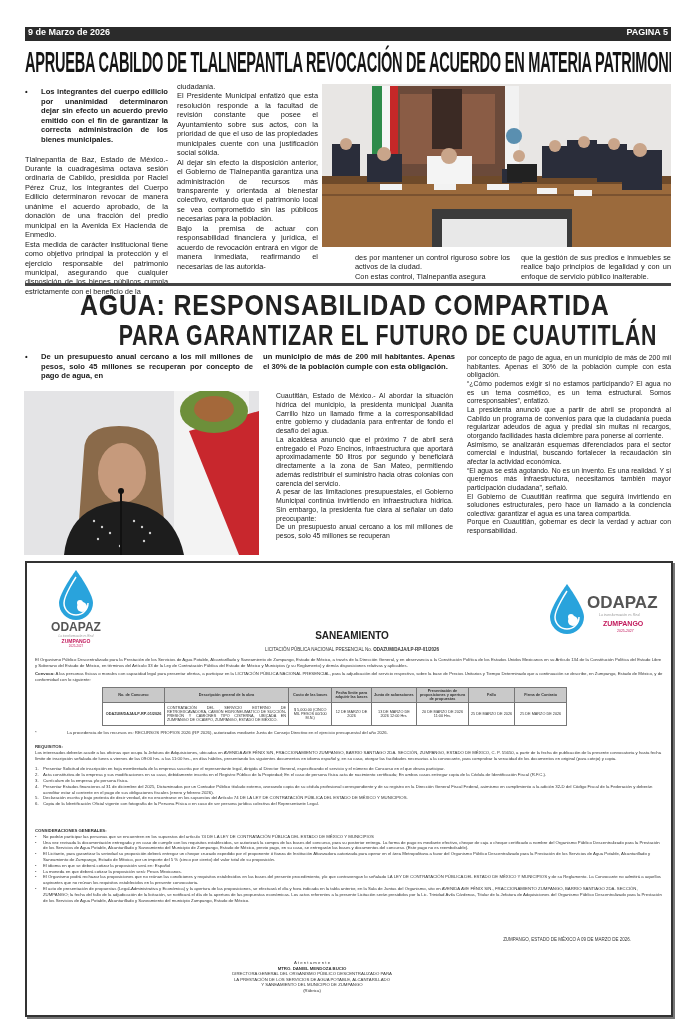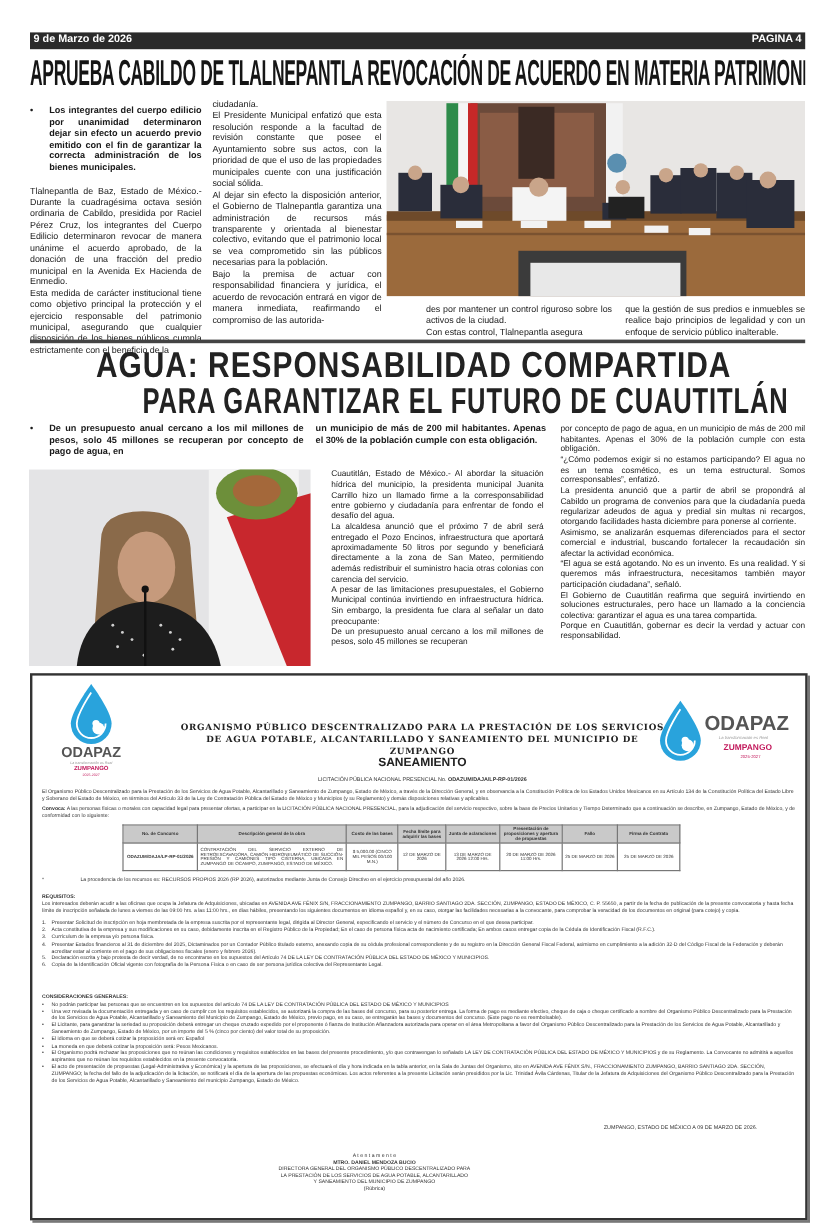--- a/index.html
+++ b/index.html
@@ -34,21 +34,21 @@
   .ad-list .n { width: 8px; flex: none; }
   .ad-sign { position: absolute; left: 170px; top: 397px; width: 230px; text-align: center; font-size: 4.3px; line-height: 5.5px; color: #333; }
   .ad-date { position: absolute; right: 40px; top: 374px; font-size: 4.5px; color: #333; }
   .logo { position: absolute; }
 </style>
 </head>
 <body>
 
 <div class="topbar">
   <span>9 de Marzo de 2026</span>
-  <span>PAGINA 4</span>
+  <span>PAGINA 5</span>
 </div>
 
 <div>
   <div style="position:absolute;left:25px;top:45px;width:646px;height:34px;overflow:hidden;">
     <div style="font-weight:bold;font-size:30px;line-height:34px;letter-spacing:-0.5px;white-space:nowrap;transform:scaleX(0.485);transform-origin:left top;color:#151515;">APRUEBA CABILDO DE TLALNEPANTLA REVOCACIÓN DE ACUERDO EN MATERIA PATRIMONIAL</div>
   </div>
 
   <div class="col" style="left:25px;top:87px;width:143px;">
     <div class="bullet-lead">
       <span class="dot">•</span>
@@ -56,21 +56,21 @@
     </div>
     <div style="height:10px"></div>
     <p class="p"> Tlalnepantla de Baz, Estado de México.- Durante la cuadragésima octava sesión ordinaria de Cabildo, presidida por Raciel Pérez Cruz, los integrantes del Cuerpo Edilicio determinaron revocar de manera unánime el acuerdo aprobado, de la donación de una fracción del predio municipal en la Avenida Ex Hacienda de Enmedio.</p>
     <p class="p">Esta medida de carácter institucional tiene como objetivo principal la protección y el ejercicio responsable del patrimonio municipal, asegurando que cualquier disposición de los bienes públicos cumpla estrictamente con el beneficio de la</p>
   </div>
 
   <div class="col" style="left:177px;top:82px;width:141px;">
     <p class="p">ciudadanía.</p>
     <p class="p">El Presidente Municipal enfatizó que esta resolución responde a la facultad de revisión constante que posee el Ayuntamiento sobre sus actos, con la prioridad de  que el uso de las propiedades municipales cuente con una justificación social sólida.</p>
     <p class="p">Al dejar sin efecto la disposición anterior, el Gobierno de Tlalnepantla garantiza una administración de recursos más transparente y orientada al bienestar colectivo, evitando que el patrimonio local se vea comprometido sin las públicos necesarias para la población.</p>
-    <p class="p">Bajo la premisa de actuar con responsabilidad financiera y jurídica, el acuerdo de revocación entrará en vigor de manera inmediata, reafirmando el compromiso de las autorida-</p>
+    <p class="p">Bajo la premisa de actuar con responsabilidad financiera y jurídica, el acuerdo de revocación entrará en vigor de manera inmediata, reafirmando el necesarias de las autorida-</p>
   </div>
 
   <div class="photo1">
     <svg width="349" height="163" viewBox="0 0 349 163">
       <rect width="349" height="163" fill="#dcdcdc"></rect>
       <rect x="0" y="0" width="349" height="95" fill="#e8e6e4"></rect>
       <rect x="68" y="2" width="115" height="95" fill="#6b4a3a"></rect>
       <rect x="78" y="10" width="95" height="70" fill="#8a5c45"></rect>
       <rect x="110" y="5" width="30" height="60" fill="#3b2a24"></rect>
       <rect x="50" y="2" width="10" height="70" fill="#2e8b4a"></rect>
@@ -208,24 +208,20 @@
       <path d="M20 8 C20 8 8 26 8 34 A12 12 0 0 0 32 34" fill="none" stroke="#fff" stroke-width="1.5"></path>
       <circle cx="26" cy="38" r="5" fill="#fff"></circle>
       <circle cx="24" cy="34" r="3" fill="#fff"></circle>
     </svg>
     <div style="position:absolute;left:40px;top:10px;font-weight:bold;font-size:17px;color:#555;">ODAPAZ</div>
     <div style="position:absolute;left:52px;top:30px;font-size:3.5px;color:#999;font-style:italic;">La transformación es Real</div>
     <div style="position:absolute;left:56px;top:37px;font-weight:bold;font-size:7px;color:#c2185b;">ZUMPANGO</div>
     <div style="position:absolute;left:70px;top:46px;font-size:3.5px;color:#c2185b;">2025-2027</div>
   </div>
 
-  <div class="ad-title">
-    <div>ORGANISMO PÚBLICO DESCENTRALIZADO PARA LA PRESTACIÓN DE LOS SERVICIOS</div>
-    <div>DE AGUA POTABLE, ALCANTARILLADO Y SANEAMIENTO DEL MUNICIPIO DE ZUMPANGO</div>
-  </div>
   <div class="ad-convocatoria">SANEAMIENTO</div>
   <div class="ad-lic">
     <span>LICITACIÓN PÚBLICA NACIONAL PRESENCIAL No. </span><b>ODAZUM/DAJA/LP-RP-01/2026</b>
   </div>
 
   <div class="ad-small" style="top:94px;">El Organismo Público Descentralizado para la Prestación de los Servicios de Agua Potable, Alcantarillado y Saneamiento de Zumpango, Estado de México, a través de la Dirección General, y en observancia a la Constitución Política de los Estados Unidos Mexicanos en su Artículo 134 de la Constitución Política del Estado Libre y Soberano del Estado de México, en términos del Artículo 33 de la Ley de Contratación Pública del Estado de México y Municipios (y su Reglamento) y demás disposiciones relativas y aplicables.</div>
   <div class="ad-small" style="top:108px;">
     <b>Convoca:</b><span> A las personas físicas o morales con capacidad legal para presentar ofertas, a participar en la LICITACIÓN PÚBLICA NACIONAL PRESENCIAL, para la adjudicación del servicio respectivo, sobre la base de Precios Unitarios y Tiempo Determinado que a continuación se describe, en Zumpango, Estado de México, y de conformidad con lo siguiente:</span>
   </div>
 

